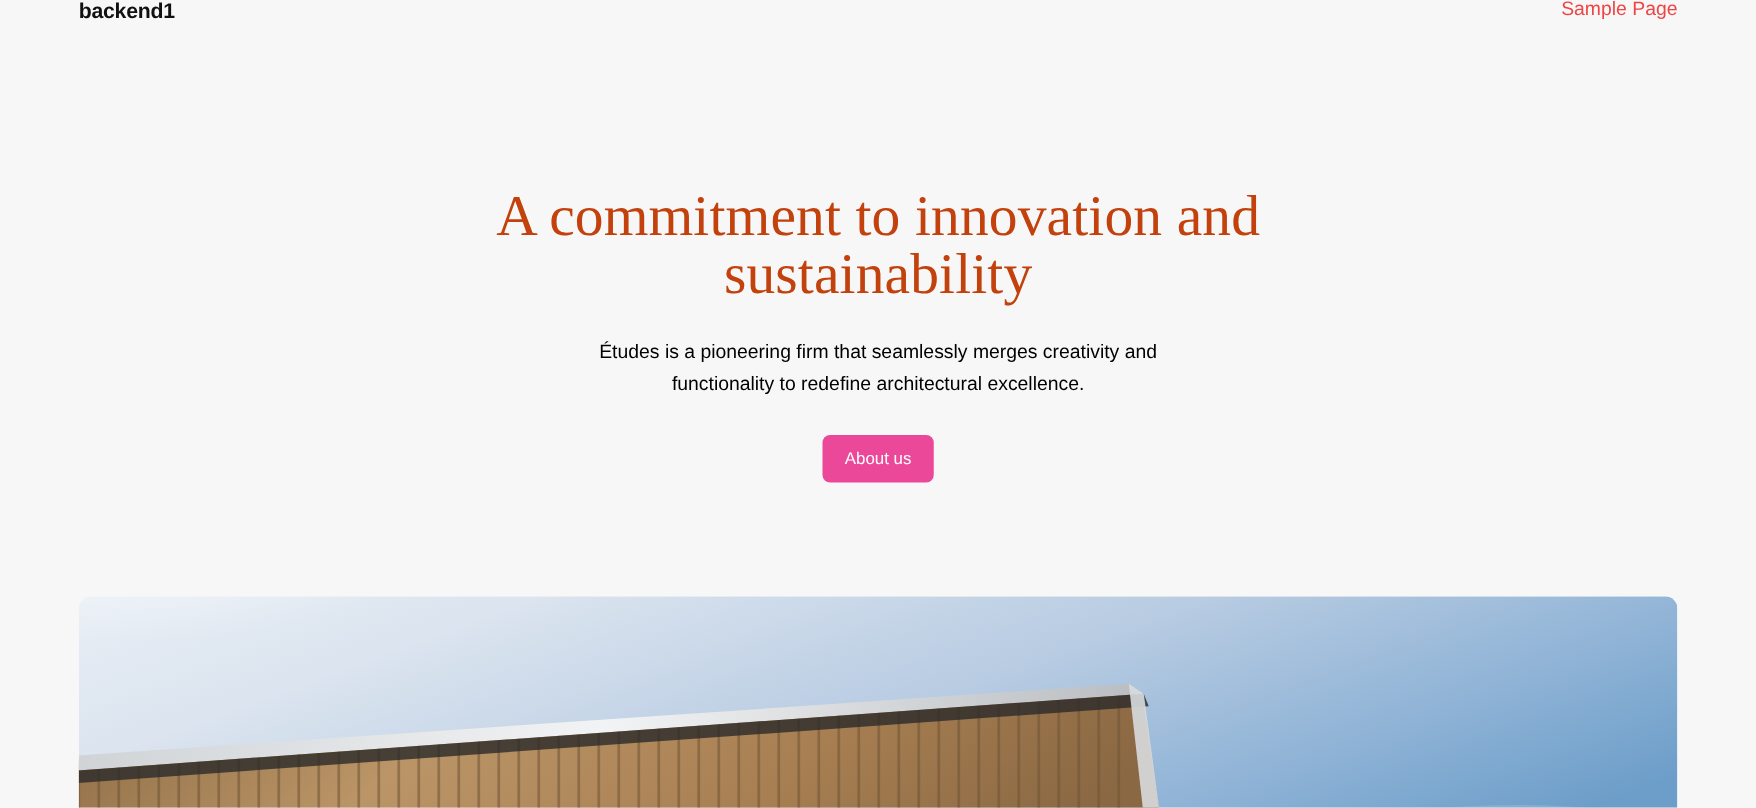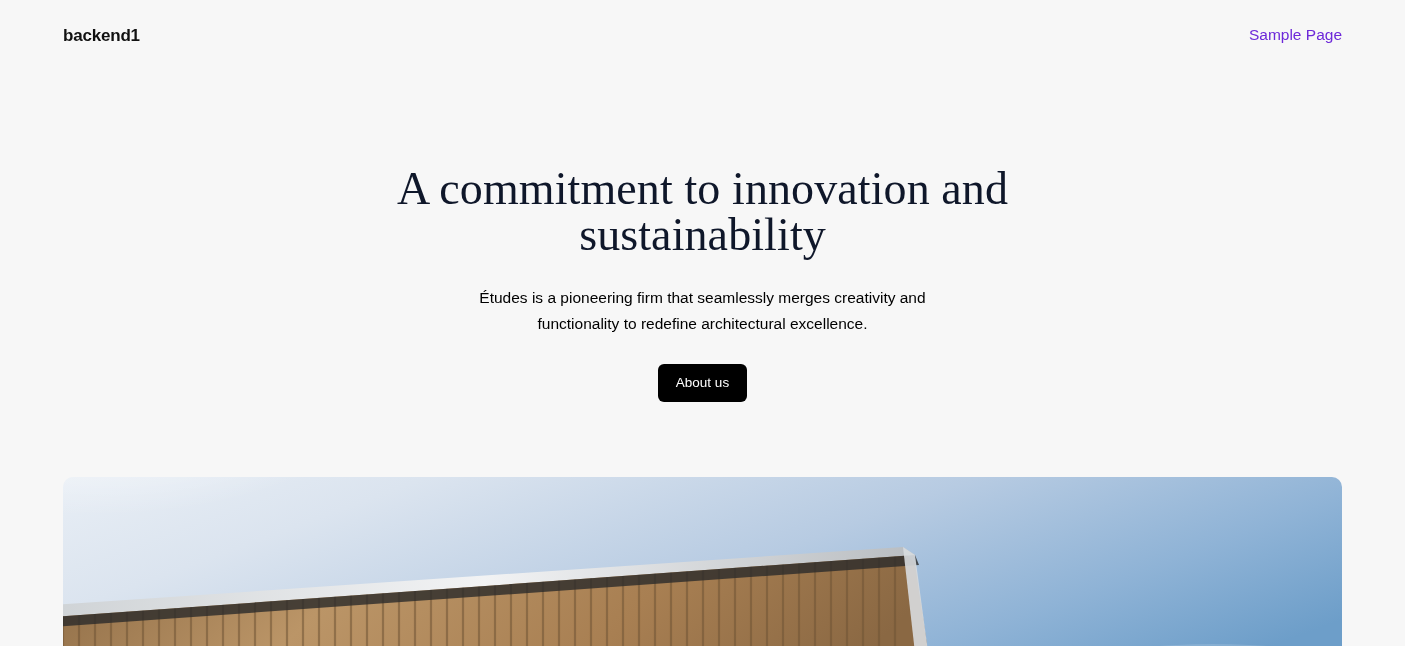--- a/index.html
+++ b/index.html
@@ -20,78 +20,78 @@
     background: #f7f7f7;
   }
   
   .site-header {
     position: absolute;
     top: 0;
     left: 0;
     width: 1405px;
     height: 70px;
     display: flex;
-    align-items: center;
+    align-items: flex-start;
     justify-content: space-between;
     padding: 0 63px;
   }
   .site-title {
     font-size: 17px;
     font-weight: bold;
     letter-spacing: -0.2px;
     color: #111111;
     line-height: 1;
   }
   .nav {
     display: flex;
     align-items: center;
     gap: 28px;
   }
   .nav-link {
     font-size: 15.5px;
-    color: #6d28d9;
+    color: #ef4444;
     text-decoration: none;
     line-height: 1;
   }
 
   
   .hero {
     position: absolute;
     top: 150px;
     left: 0;
     width: 1405px;
     text-align: center;
   }
   .hero-title {
     font-family: "Liberation Serif", serif;
     font-weight: 400;
     font-size: 46px;
     line-height: 46px;
     letter-spacing: 0.1px;
-    color: #0f172a;
+    color: #c2410c;
     max-width: 640px;
-    margin: 16px auto;
+    margin: 0 auto;
   }
   .hero-sub {
     margin: 27px auto 0;
     max-width: 500px;
     font-size: 15.5px;
     line-height: 26px;
     color: #000000;
   }
   .hero-cta-wrap {
     margin-top: 27px;
     display: flex;
     justify-content: center;
   }
   .btn-primary {
     display: inline-flex;
     align-items: center;
     justify-content: center;
-    background: #000000;
+    background: #ec4899;
     color: #ffffff;
     font-size: 13.5px;
     font-family: "Liberation Sans", sans-serif;
     border: none;
     border-radius: 6px;
     padding: 0 18px;
     height: 38px;
     cursor: pointer;
     line-height: 1;
   }

